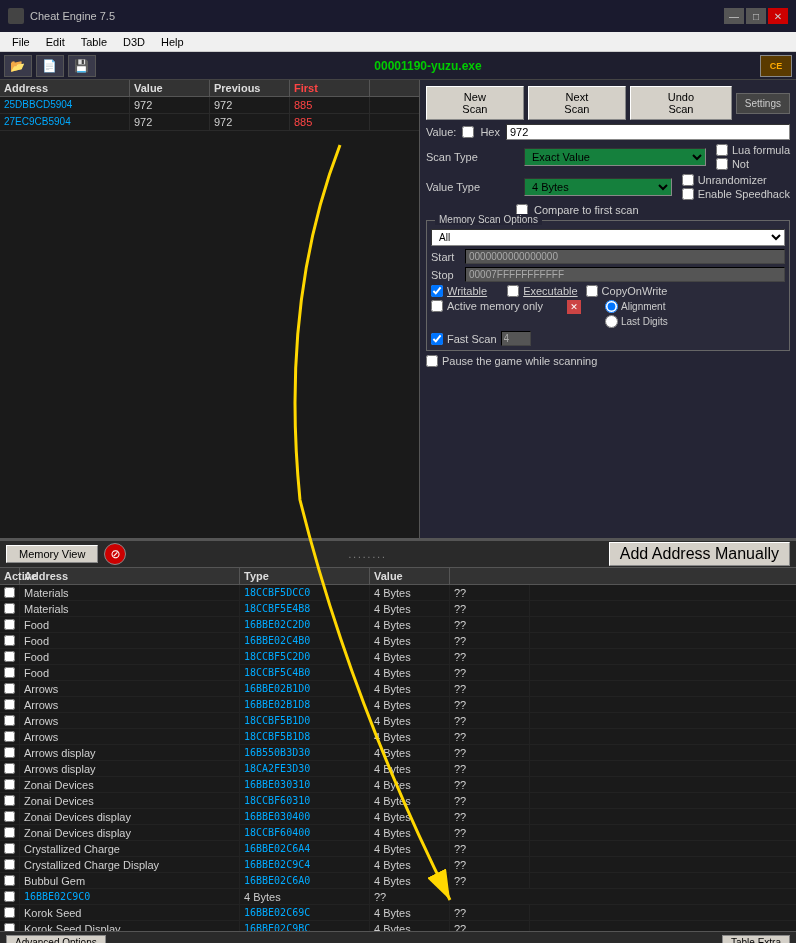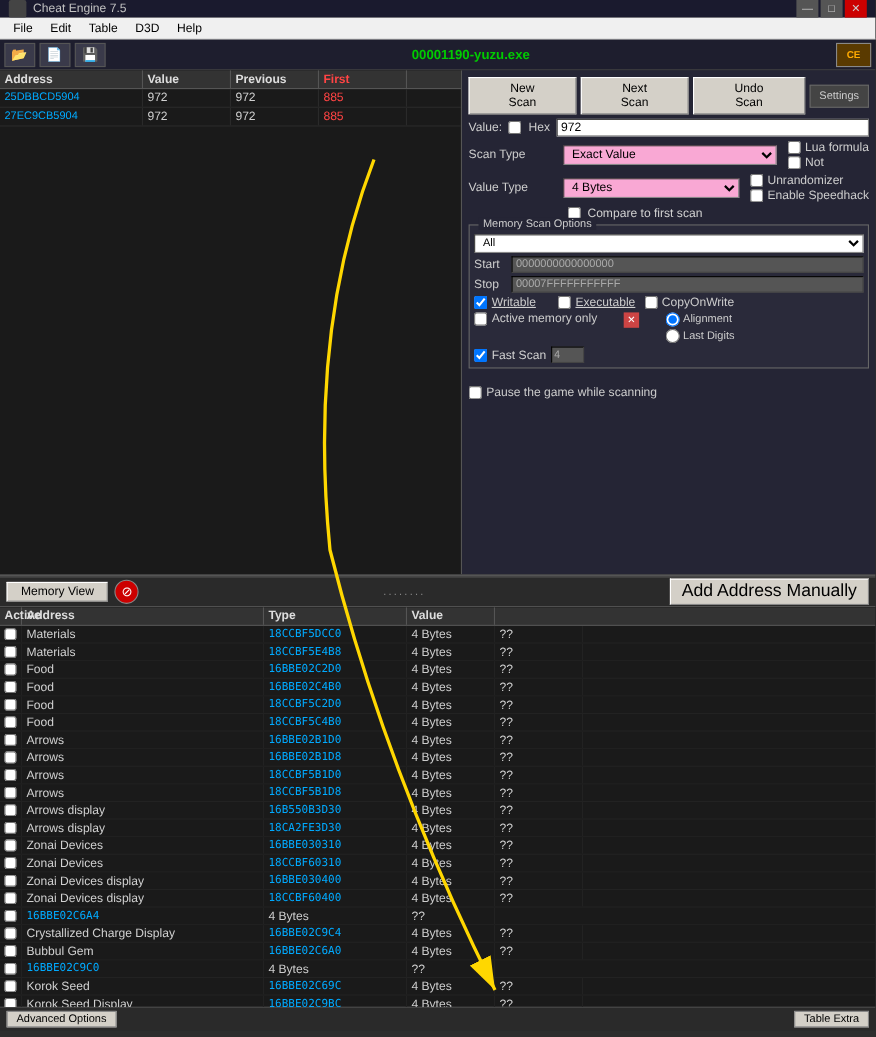--- a/index.html
+++ b/index.html
@@ -9,21 +9,21 @@
       background: #2d2d2d;
       color: #d0d0d0;
       width: 796px;
       height: 943px;
       overflow: hidden;
     }
     
     .titlebar {
       background: #1a1a2e;
       color: #c0c0c0;
-      height: 16px;
+      height: 32px;
       display: flex;
       align-items: center;
       padding: 0 8px;
       font-size: 11px;
       user-select: none;
     }
     .titlebar .app-icon { width: 16px; height: 16px; background: #444; margin-right: 6px; border-radius: 2px; }
     .titlebar .title-text { flex: 1; }
     .titlebar .window-controls { display: flex; gap: 2px; }
     .titlebar .wbtn { width: 20px; height: 16px; background: #555; border: none; color: #ccc; font-size: 10px; cursor: pointer; display: flex; align-items: center; justify-content: center; }
@@ -168,25 +168,26 @@
       font-size: 11px;
     }
     .scan-type-row {
       display: flex;
       align-items: center;
       gap: 6px;
     }
     .scan-type-row label { color: #ccc; font-size: 11px; min-width: 80px; }
     .dropdown {
       flex: 1;
-      background: #f9a8d4;
+      background: #15803d;
       color: #000;
       border: 1px inset #888;
       padding: 1px 3px;
       font-size: 11px;
+      margin-left: 12px;
     }
     .options-group { display: flex; flex-direction: column; gap: 2px; margin-left: 4px; }
     .option-item { display: flex; align-items: center; gap: 4px; font-size: 11px; color: #ccc; }
     .check-item { width: 12px; height: 12px; }
     .compare-row { display: flex; align-items: center; gap: 6px; padding-left: 90px; }
     .mem-scan-box {
       border: 1px solid #666;
       padding: 4px;
       position: relative;
       background: #2a2a3a;
@@ -204,21 +205,21 @@
     .mem-row { display: flex; align-items: center; gap: 4px; }
     .mem-row label { color: #ccc; font-size: 11px; min-width: 30px; }
     .mem-input { background: #555; color: #aaa; border: 1px inset #444; padding: 1px 3px; font-size: 10px; flex: 1; }
     .mem-check-row { display: flex; gap: 10px; text-decoration: underline; }
     .writable-section { display: flex; gap: 8px; flex-wrap: wrap; }
     .fast-row { display: flex; align-items: center; gap: 4px; }
     .fast-input { width: 30px; background: #555; color: #aaa; border: 1px inset #444; padding: 1px 2px; font-size: 10px; }
     .alignment-group { display: flex; flex-direction: column; gap: 2px; font-size: 10px; color: #ccc; }
     .radio-item { display: flex; align-items: center; gap: 3px; }
     .x-btn { background: #cc4444; color: #fff; border: none; width: 14px; height: 14px; font-size: 9px; cursor: pointer; display: flex; align-items: center; justify-content: center; }
-    .pause-row { display: flex; align-items: center; gap: 4px; color: #ccc; font-size: 11px; margin-top: 12px; }
+    .pause-row { display: flex; align-items: center; gap: 4px; color: #ccc; font-size: 11px; margin-top: 0; }
     
     .bottom-toolbar {
       height: 28px;
       background: #2a2a2a;
       display: flex;
       align-items: center;
       padding: 0 6px;
       gap: 6px;
       border-top: 1px solid #555;
       border-bottom: 1px solid #555;
@@ -651,20 +652,21 @@
           </div>
           <div class="ac" style="color: rgb(208, 208, 208);">Zonai Devices display</div>
           <div class="ac addr-cell">18CCBF60400</div>
           <div class="ac type-cell">4 Bytes</div>
           <div class="ac val-cell">??</div>
         </div>
         <div class="addr-row">
           <div class="ac check-col">
             <input type="checkbox" class="addr-chk" style="">
           </div>
+          <div class="ac" style="color: rgb(208, 208, 208);">Crystallized Charge</div>
           <div class="ac addr-cell">16BBE02C6A4</div>
           <div class="ac type-cell">4 Bytes</div>
           <div class="ac val-cell">??</div>
         </div>
         <div class="addr-row">
           <div class="ac check-col">
             <input type="checkbox" class="addr-chk" style="">
           </div>
           <div class="ac" style="color: rgb(208, 208, 208);">Crystallized Charge Display</div>
           <div class="ac addr-cell">16BBE02C9C4</div>

